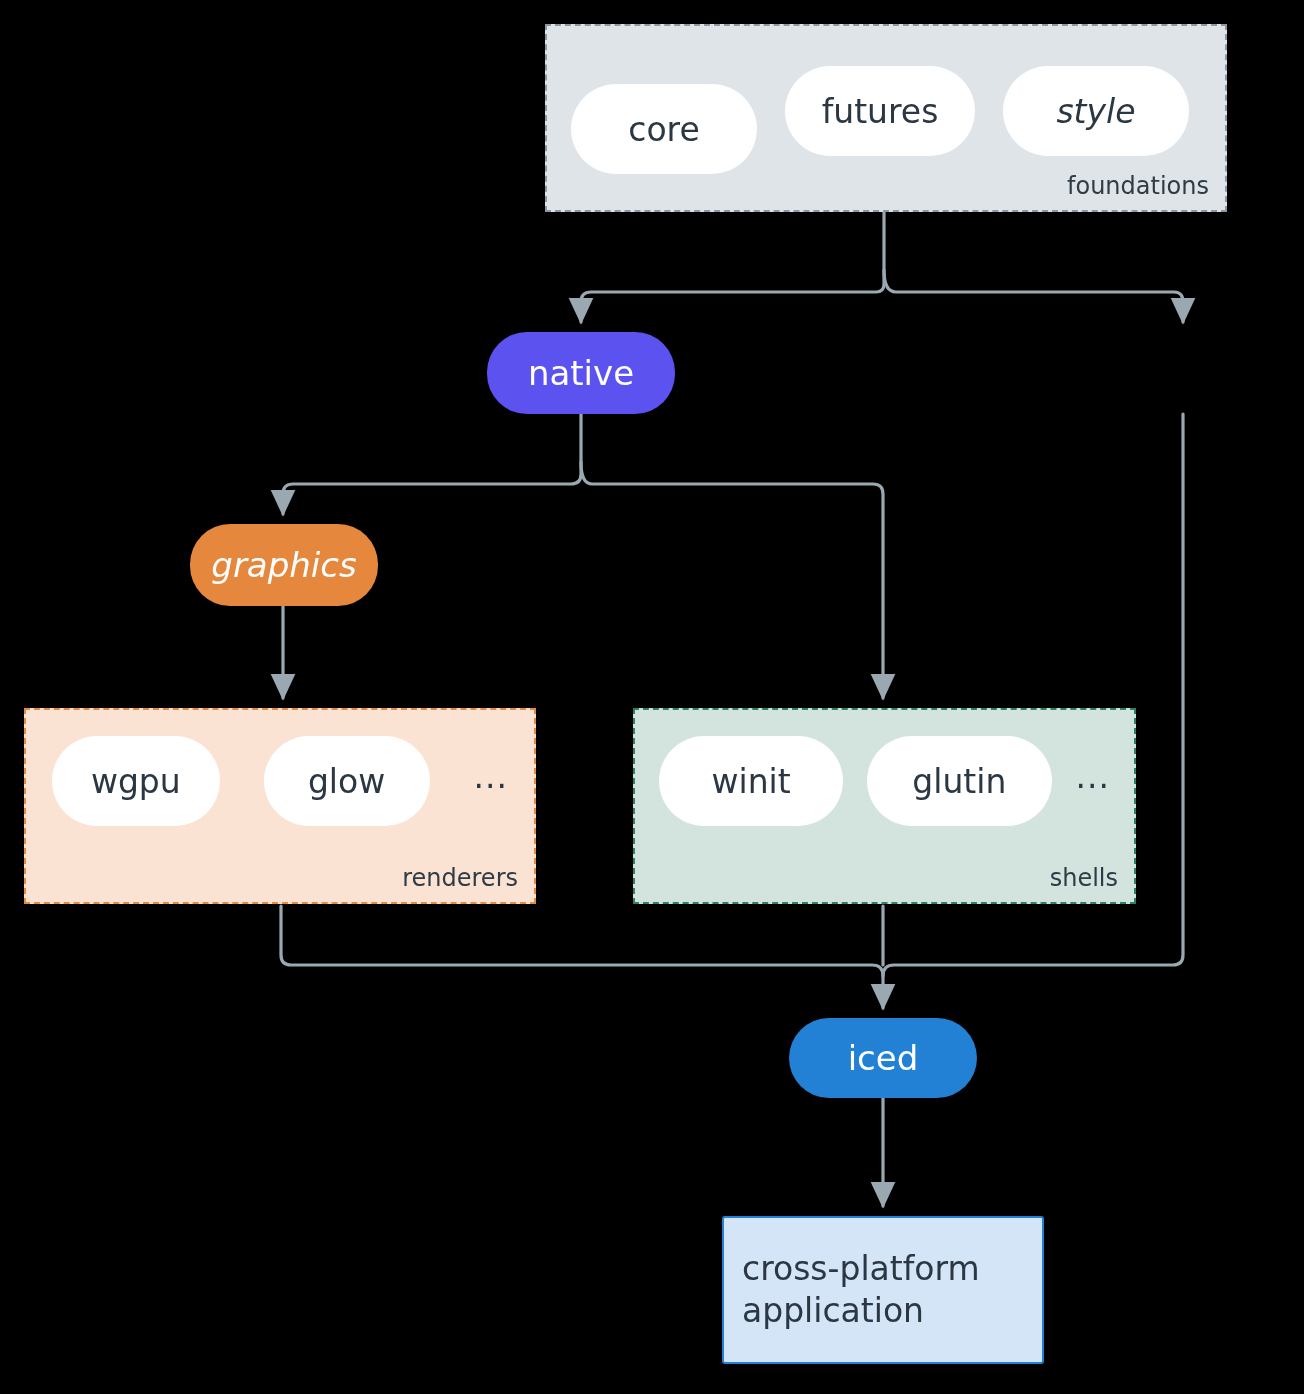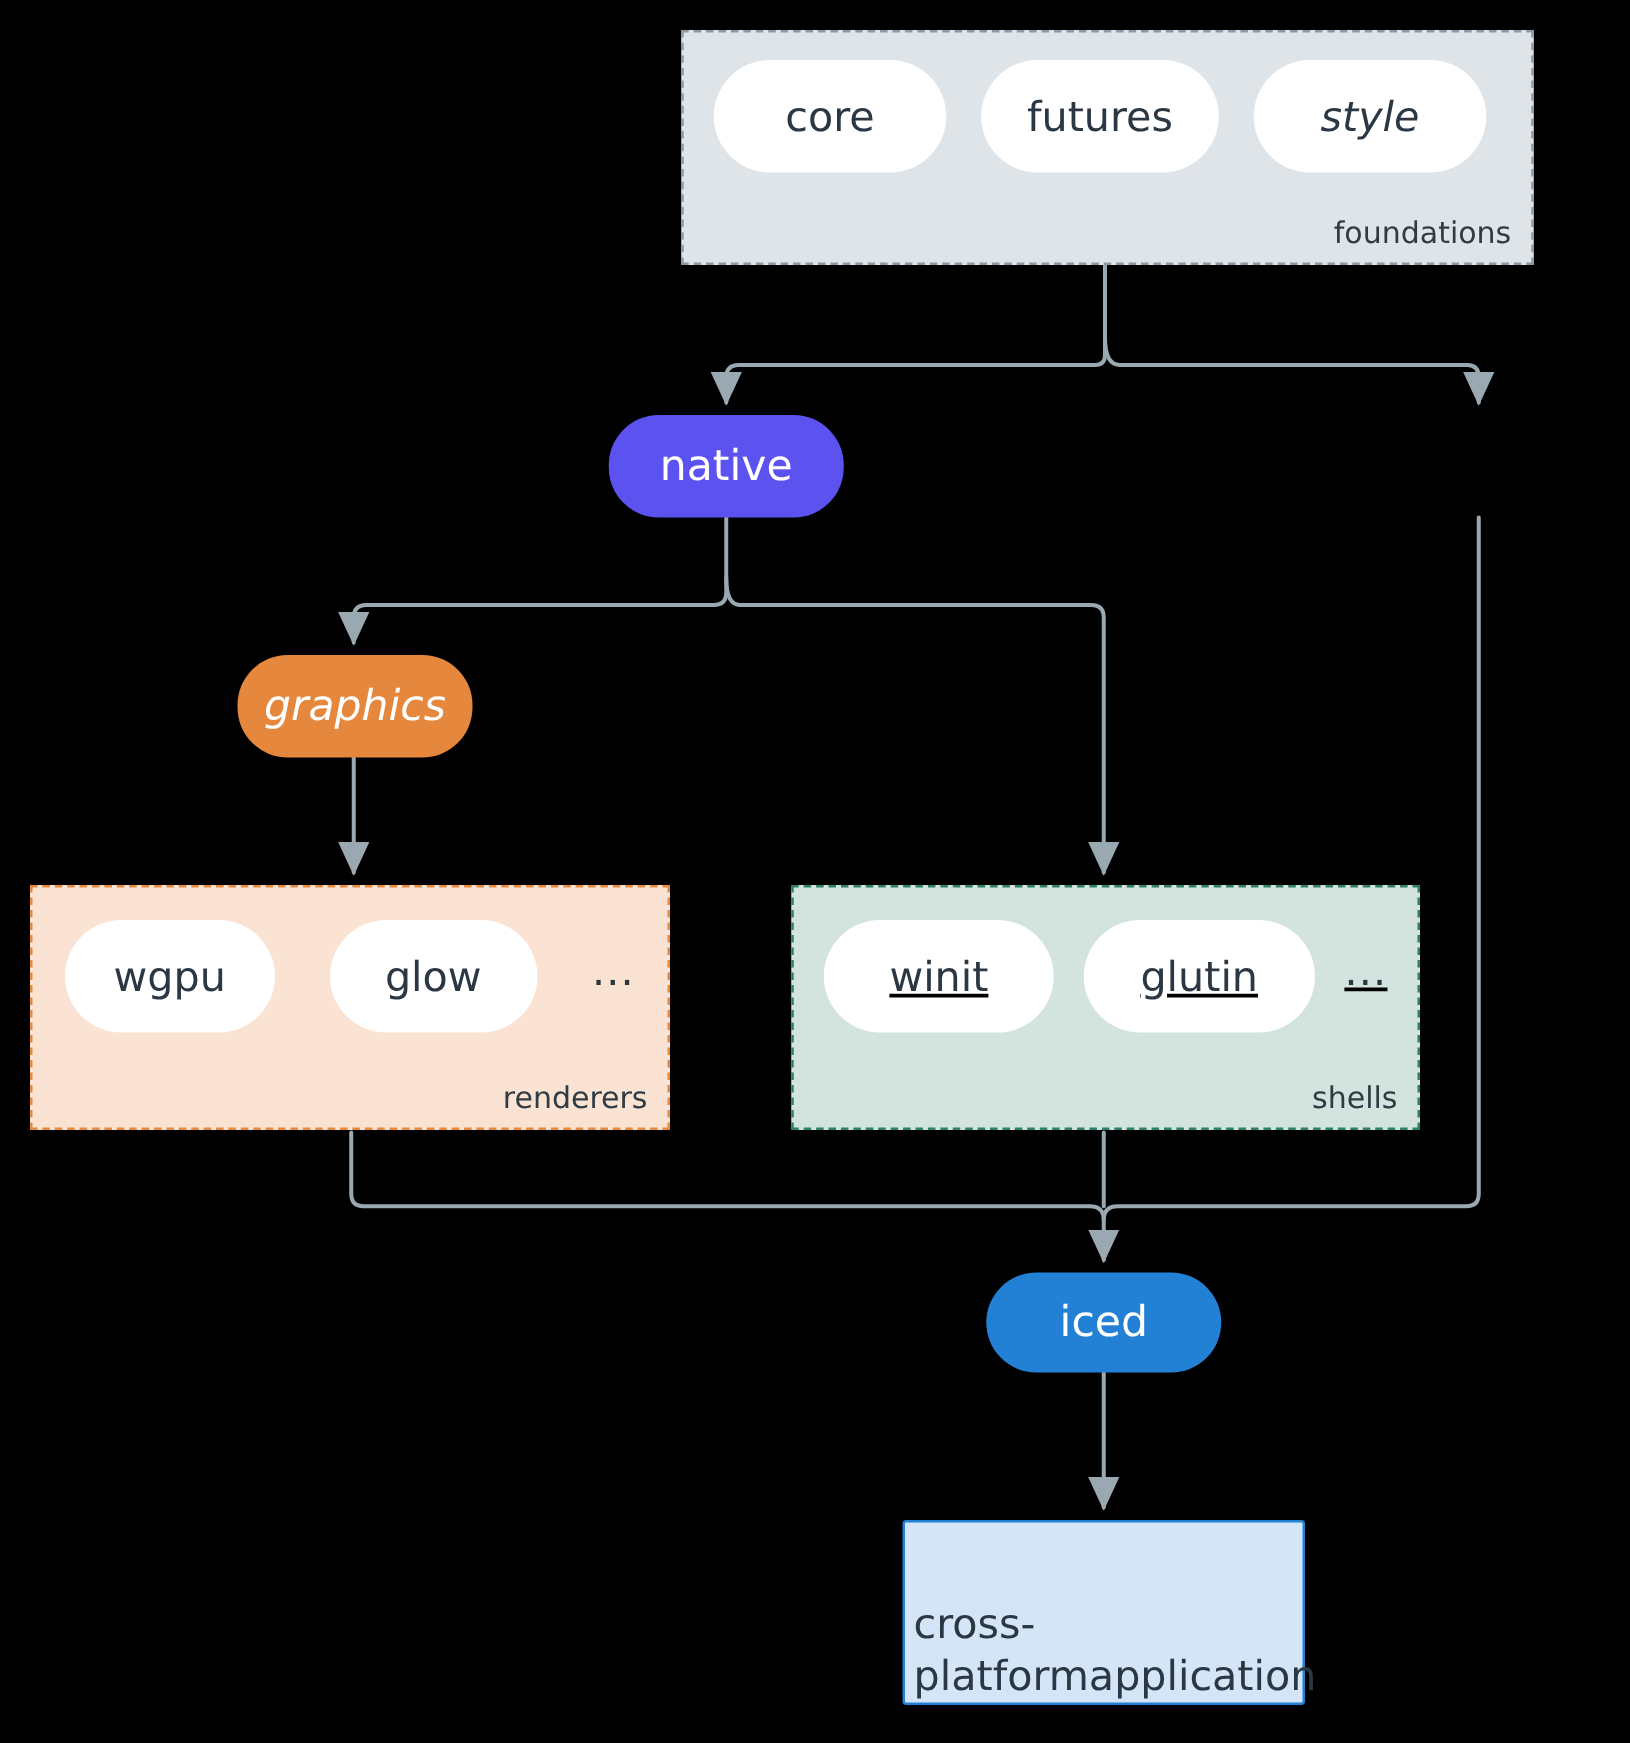--- a/index.html
+++ b/index.html
@@ -121,22 +121,22 @@
   
   #node-application {
     position: absolute;
     left: 722px; top: 1216px;
     width: 322px; height: 148px;
     background: #d4e5f8;
     border: 2px solid #2281d4;
     border-radius: 3px;
     box-sizing: border-box;
     display: flex;
-    flex-direction: row;
-    align-items: flex-end;
+    flex-direction: column;
+    align-items: flex-start;
     justify-content: center;
     color: #2b3742;
     font-size: 33px;
     line-height: 1.28;
     padding-left: 18px;
   }
 </style>
 </head>
 <body>
 
@@ -161,38 +161,38 @@
       <path d="M 281 906 L 281 955 Q 281 965 291 965 L 872 965 Q 883 965 883 976 L 883 1008" marker-end="url(#arrowhead)"></path>
       <path d="M 883 906 L 883 965"></path>
       <path d="M 1183 414 L 1183 955 Q 1183 965 1173 965 L 894 965 Q 883 965 883 976"></path>
 
       <path d="M 883 1098 L 883 1206" marker-end="url(#arrowhead)"></path>
     </g>
   </svg>
 
   <div class="cluster" id="cluster-foundations">
     <div class="cluster-row" style="top:22px; padding:0 24px; gap:28px;">
-      <div class="pill" style="width:186px;">core</div>
+      <div class="pill" style="width:186px;margin-top:36px;">core</div>
       <div class="pill" style="width:190px;">futures</div>
       <div class="pill" style="width:186px;font-style:italic;">style</div>
     </div>
     <div class="cluster-label">foundations</div>
   </div>
 
   <div class="cluster" id="cluster-renderers">
     <div class="cluster-row" style="top:26px; padding:0 26px; gap:44px;">
       <div class="pill" style="width:188px;">wgpu</div>
       <div class="pill" style="width:186px;">glow</div>
       <div class="ellipsis">...</div>
     </div>
     <div class="cluster-label">renderers</div>
   </div>
 
   <div class="cluster" id="cluster-shells">
-    <div class="cluster-row" style="top:26px; padding:0 24px; gap:24px;text-decoration:underline;">
+    <div class="cluster-row" style="top:26px; padding:0 24px; gap:24px;">
       <div class="pill" style="width:190px;">winit</div>
       <div class="pill" style="width:190px;">glutin</div>
       <div class="ellipsis">...</div>
     </div>
     <div class="cluster-label">shells</div>
   </div>
 
   <div class="node" id="node-native">native</div>
 
 

